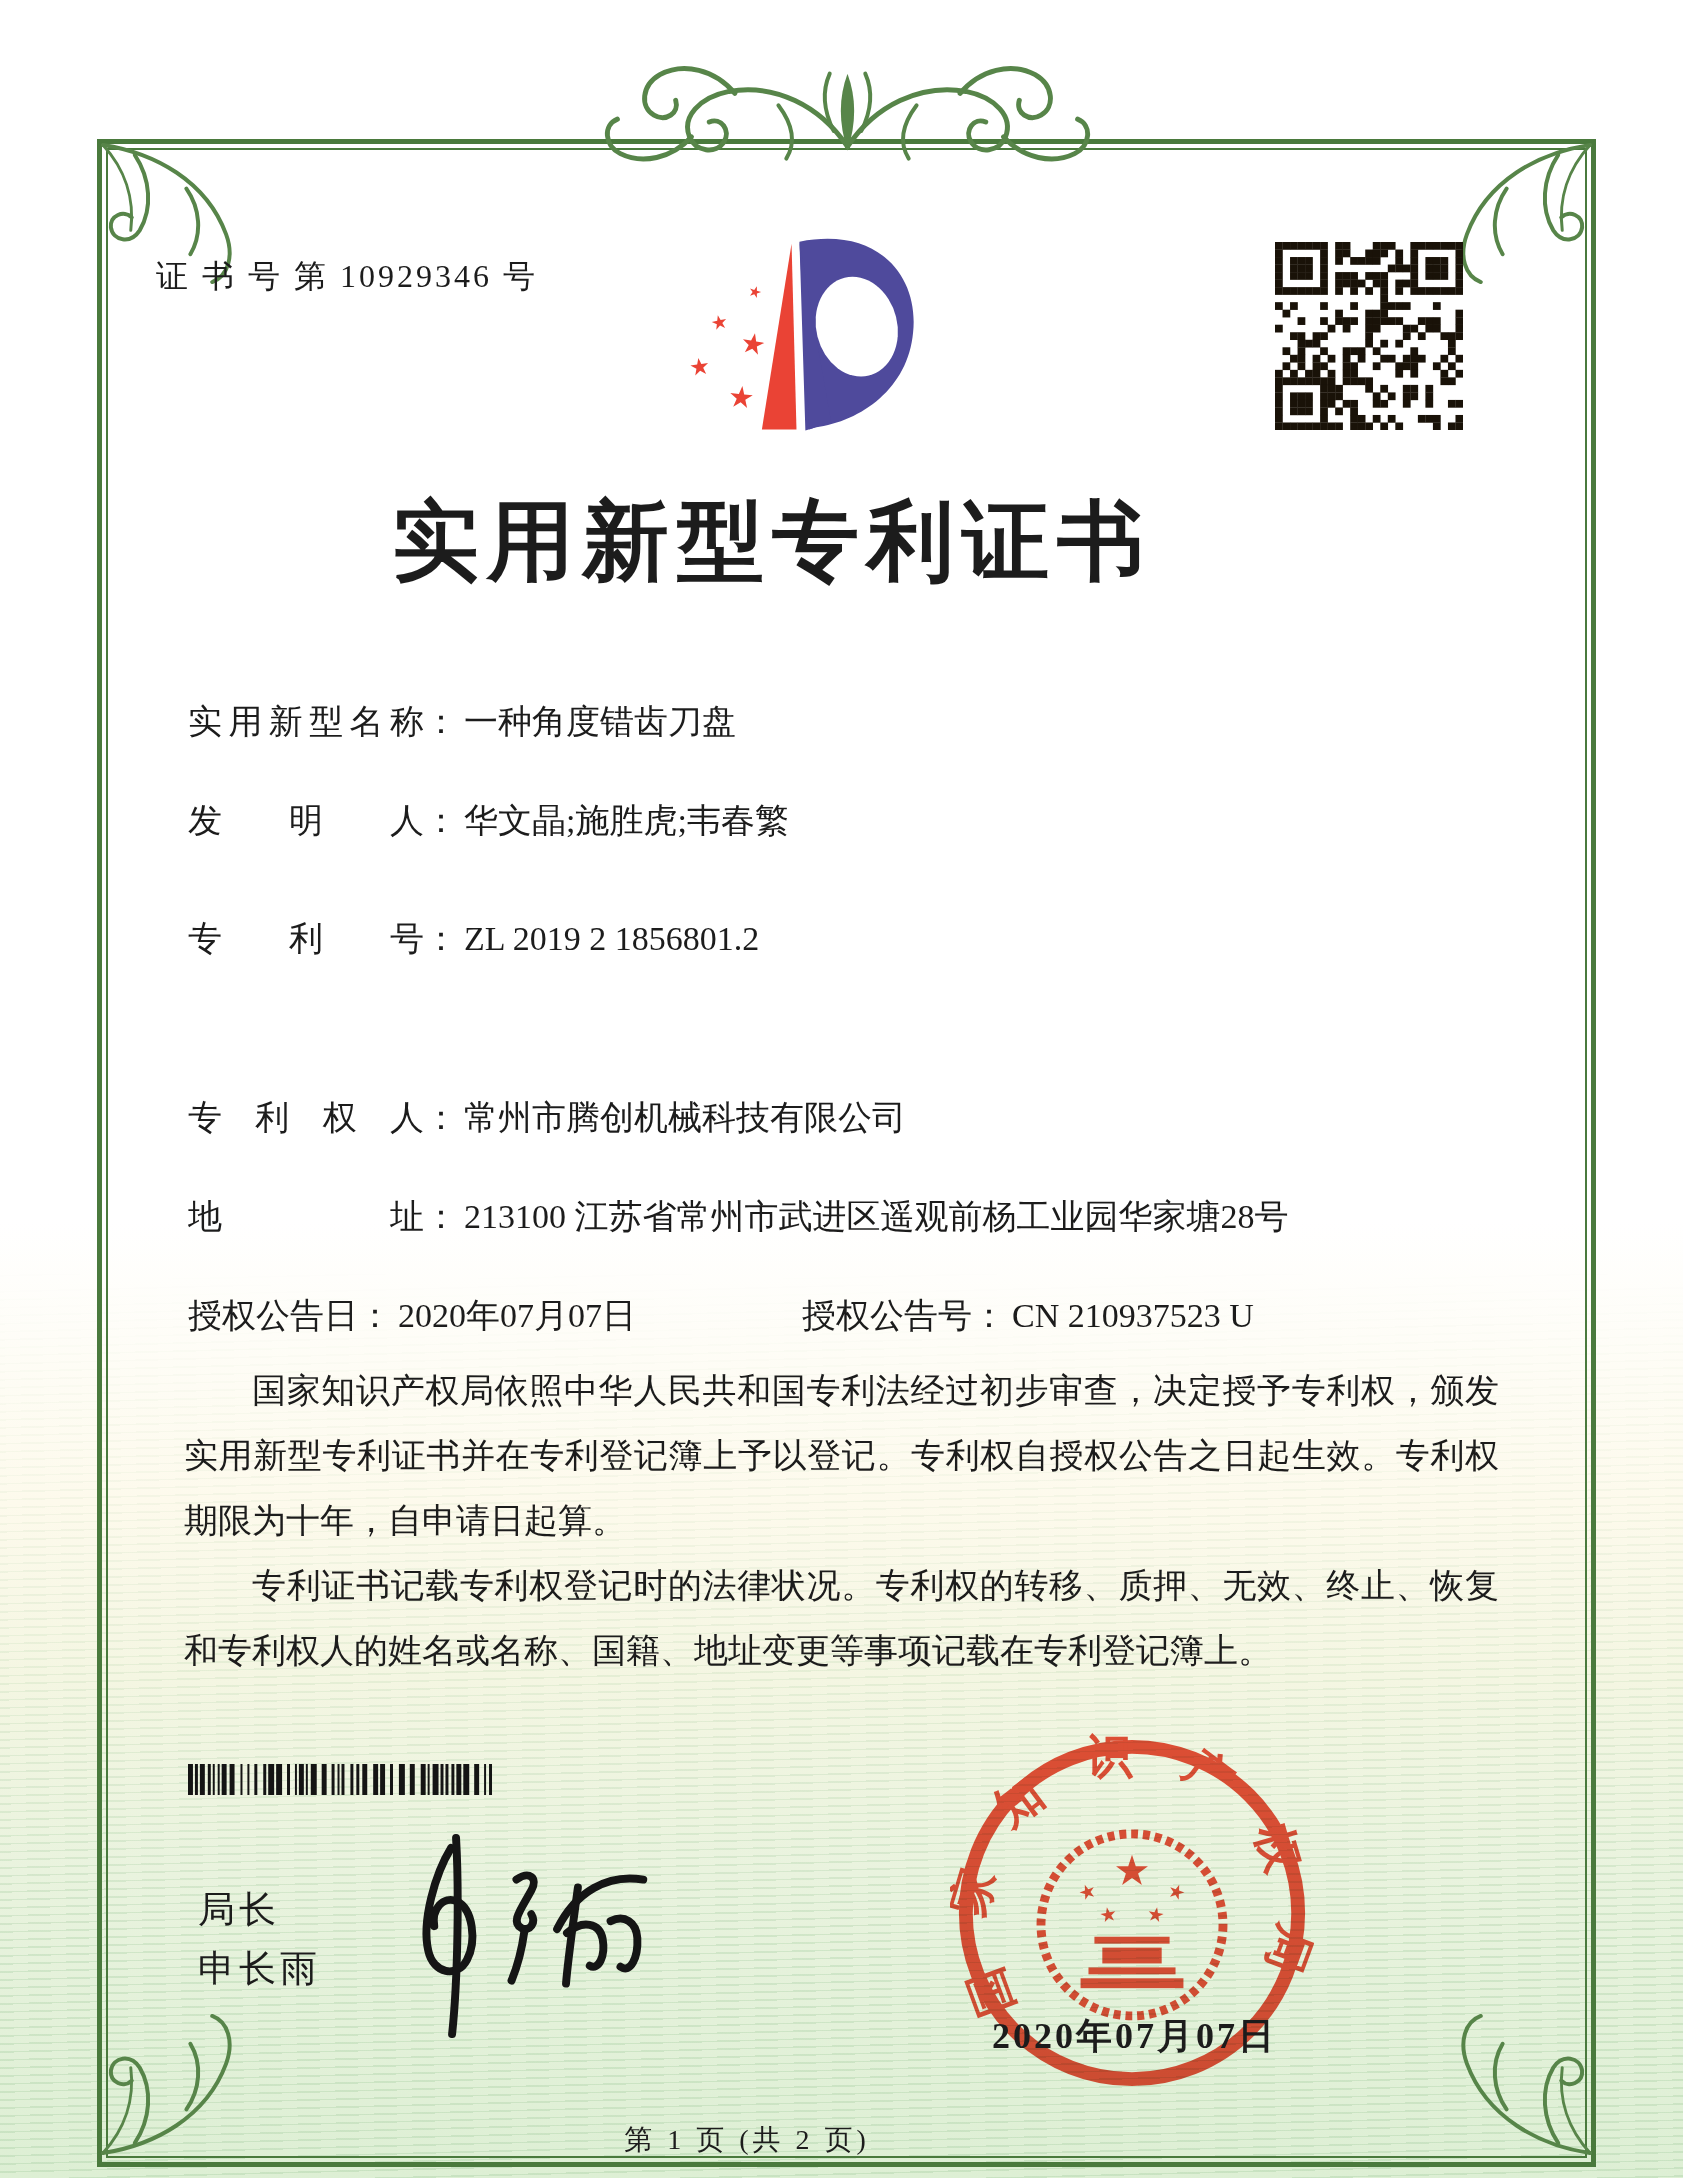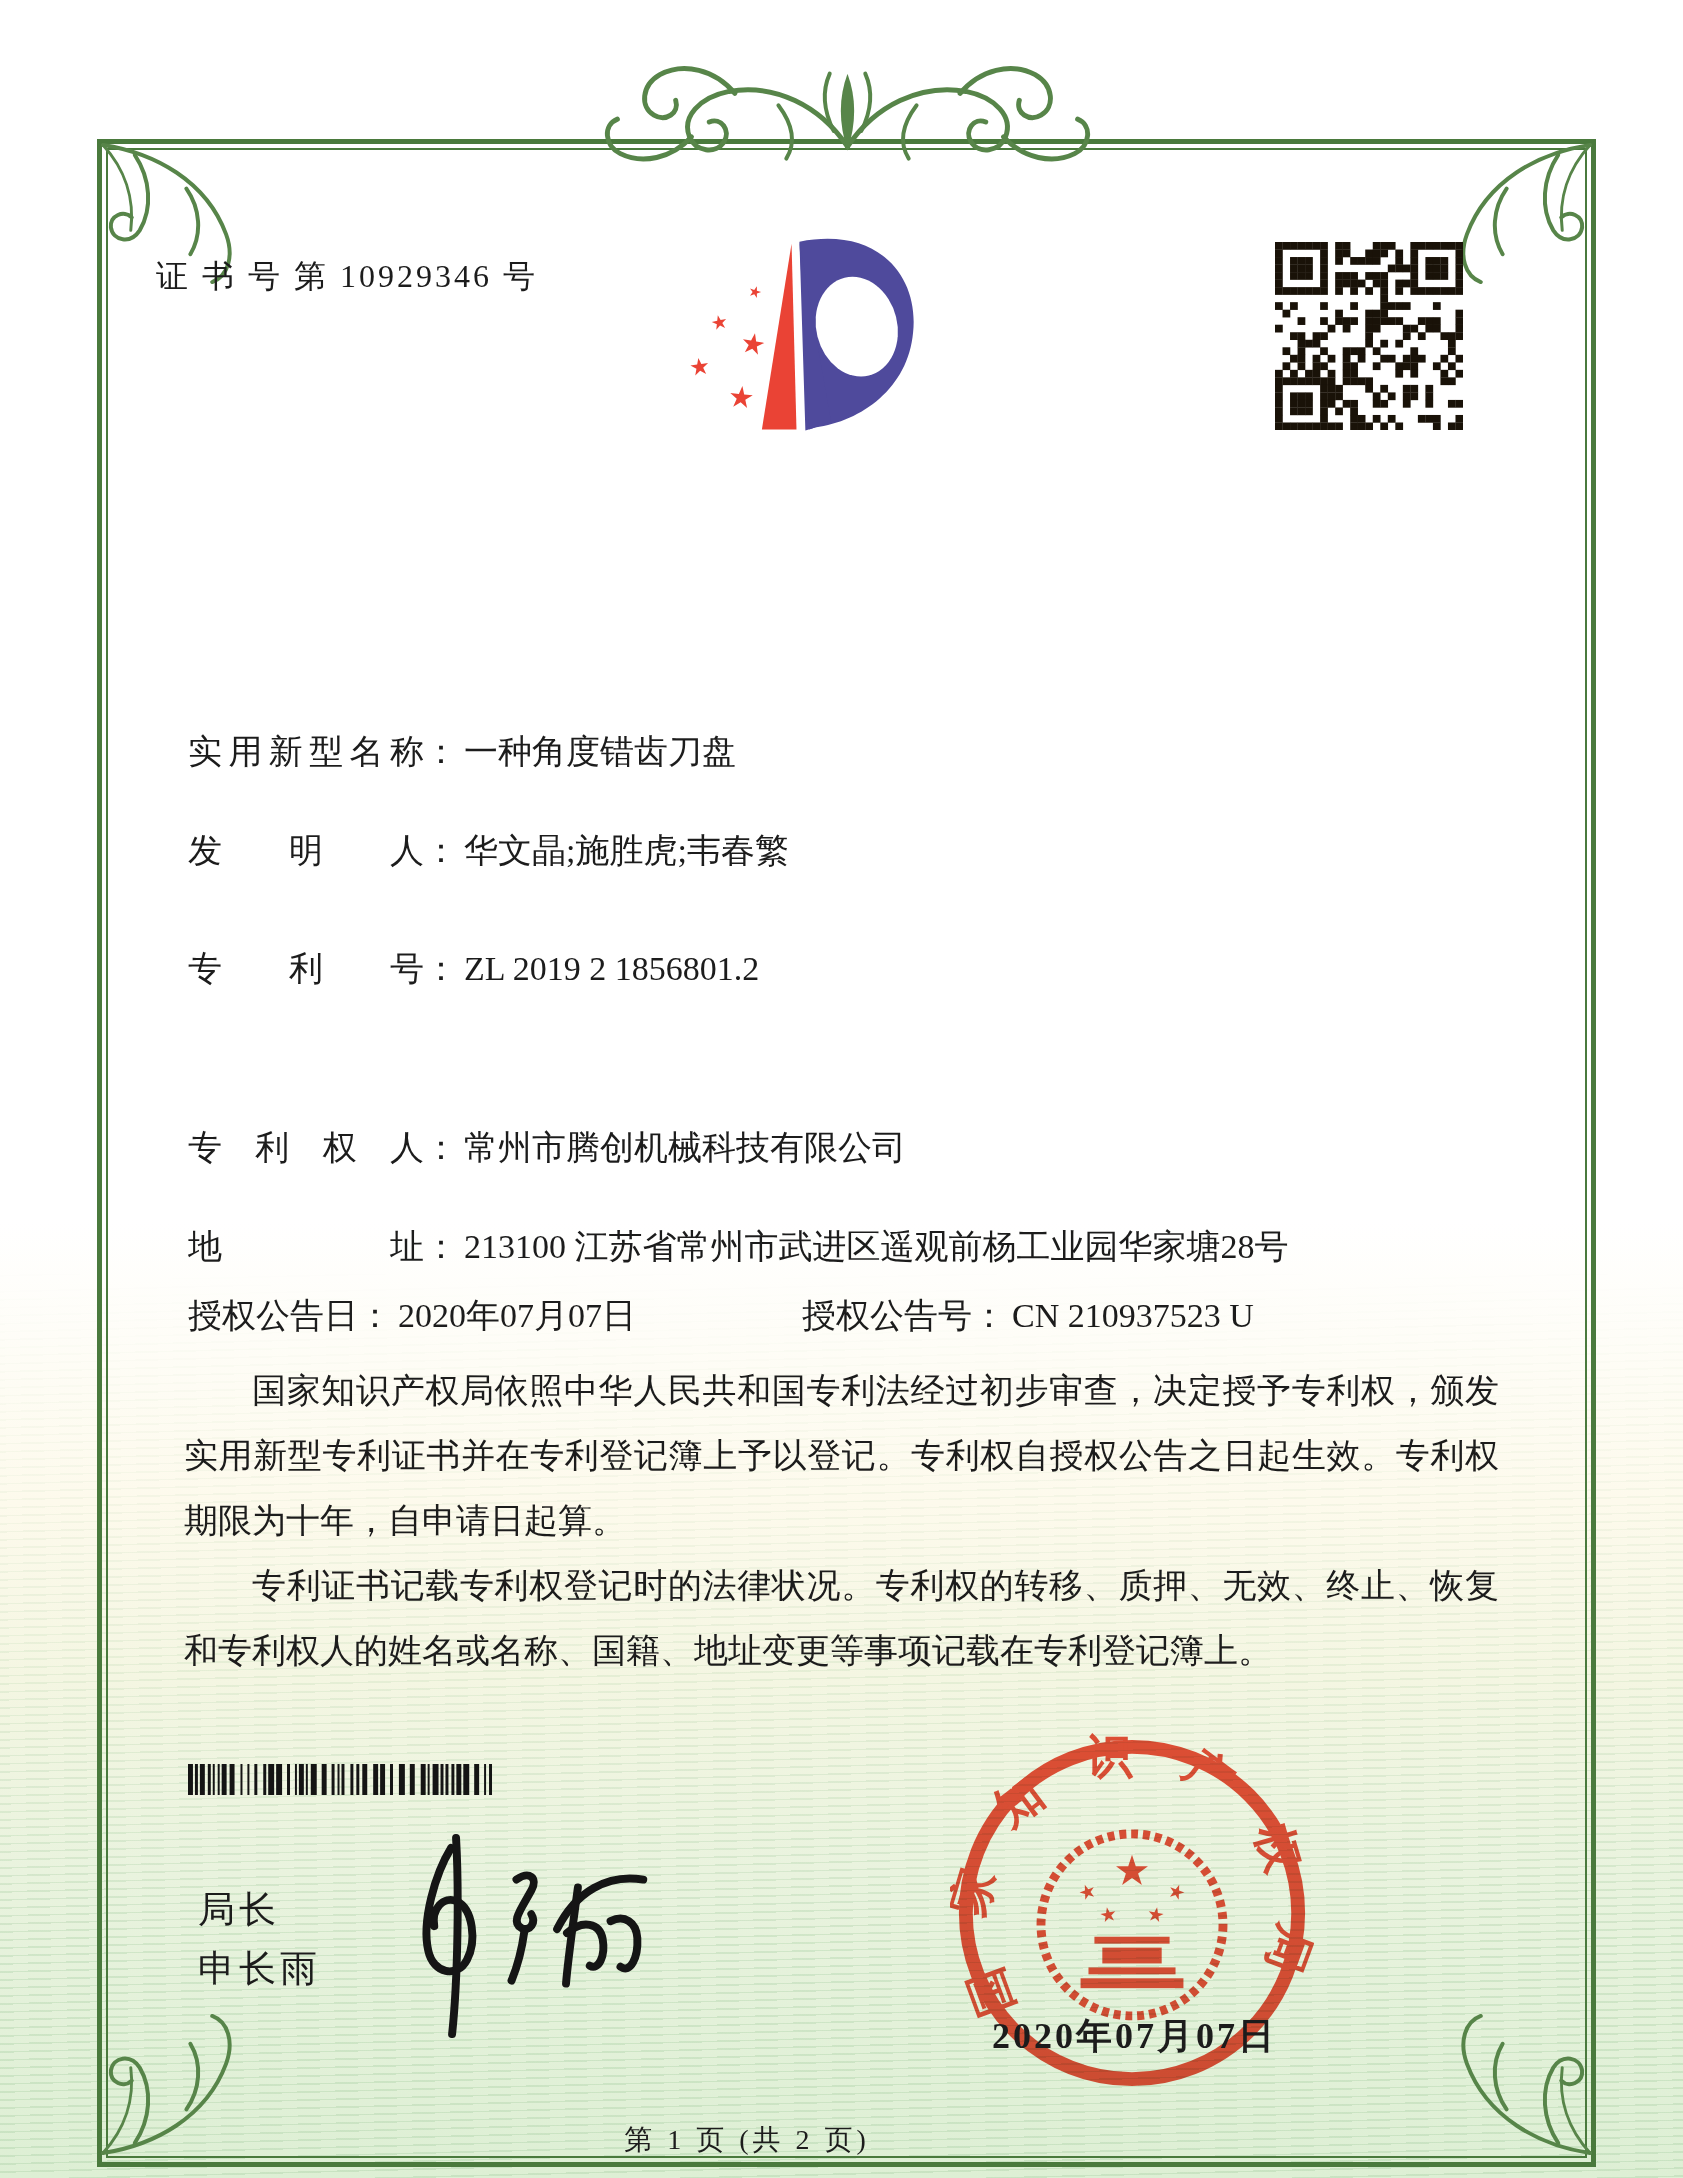--- a/index.html
+++ b/index.html
@@ -15,21 +15,21 @@
   
   .frame{position:absolute;left:97px;top:139px;width:1499px;height:2028px;
     border:5px solid #4a7a3d;box-sizing:border-box;}
   .frame::after{content:"";position:absolute;inset:4px;border:2px solid #4a7a3d;}
   .orn{position:absolute;pointer-events:none;}
   
   .abs{position:absolute;}
   .certno{left:156px;top:255px;font-size:32px;letter-spacing:3px;}
   .title{left:366px;top:483px;width:812px;text-align:center;font-size:87px;font-weight:bold;letter-spacing:8px;white-space:nowrap;}
   .frow{position:absolute;left:188px;width:1327px;font-size:34px;white-space:nowrap;}
-  .flabel{display:inline-block;width:236px;text-align:justify;text-align-last:justify;vertical-align:bottom;margin-top:30px;}
+  .flabel{display:inline-block;width:236px;text-align:justify;text-align-last:justify;vertical-align:bottom;}
   .fcolon{display:inline-block;margin-right:6px;}
   .grant2{position:absolute;left:614px;top:0;}
   .paras{left:176px;top:1358px;width:1315px;font-size:34px;line-height:65px;text-align:justify;margin-left:8px;}
   .paras p{margin:0;text-indent:2em;}
   .director{left:198px;top:1885px;font-size:37px;font-family:Liberation Sans, sans-serif;letter-spacing:4px;}
   .director2{left:198px;top:1944px;font-size:37px;font-family:"Liberation Sans","DejaVu Sans",sans-serif;letter-spacing:4px;}
   .sealdate{left:992px;top:2012px;font-size:36px;letter-spacing:3px;font-weight:bold;z-index:6;}
   .footer{left:450px;top:2121px;width:594px;text-align:center;font-size:28px;letter-spacing:4px;}
   .sealwrap{left:950px;top:1731px;width:364px;height:364px;opacity:.93;mix-blend-mode:multiply;z-index:5;}
   .sigwrap{left:356px;top:1830px;width:317px;height:218px;z-index:4;}
@@ -399,20 +399,21 @@
         <rect x="83.60" y="182.40" width="7.85" height="7.85"></rect>
         <rect x="91.20" y="182.40" width="7.85" height="7.85"></rect>
         <rect x="106.40" y="182.40" width="7.85" height="7.85"></rect>
         <rect x="121.60" y="182.40" width="7.85" height="7.85"></rect>
         <rect x="159.60" y="182.40" width="7.85" height="7.85"></rect>
         <rect x="174.80" y="182.40" width="7.85" height="7.85"></rect>
         <rect x="182.40" y="182.40" width="7.85" height="7.85"></rect>
       </g>
     </svg>
 
+  <div class="abs title">实用新型专利证书</div>
 
   <div class="frow" style="top:699px">
     <span class="flabel">实用新型名称</span><span class="fcolon">：</span><span class="fvalue">一种角度错齿刀盘</span>
   </div>
   <div class="frow" style="top:798px">
     <span class="flabel">发明人</span><span class="fcolon">：</span><span class="fvalue">华文晶;施胜虎;韦春繁</span>
   </div>
   <div class="frow" style="top:916px">
     <span class="flabel">专利号</span><span class="fcolon">：</span><span class="fvalue">ZL 2019 2 1856801.2</span>
   </div>

